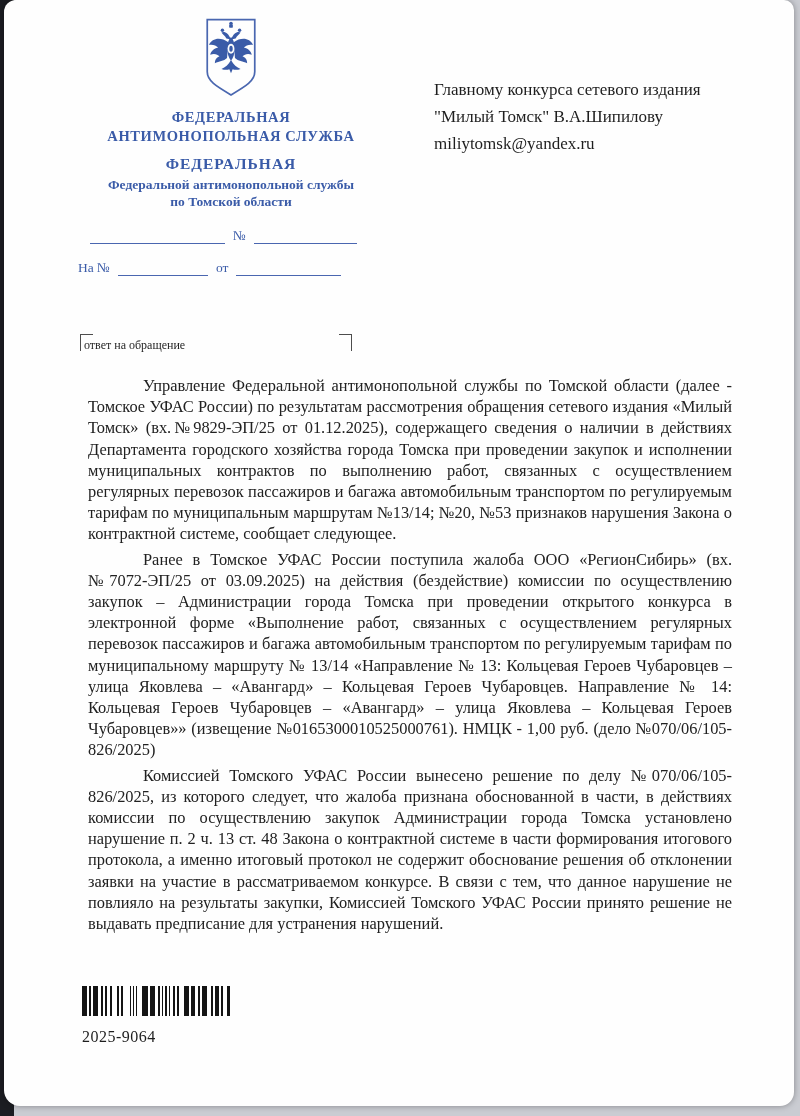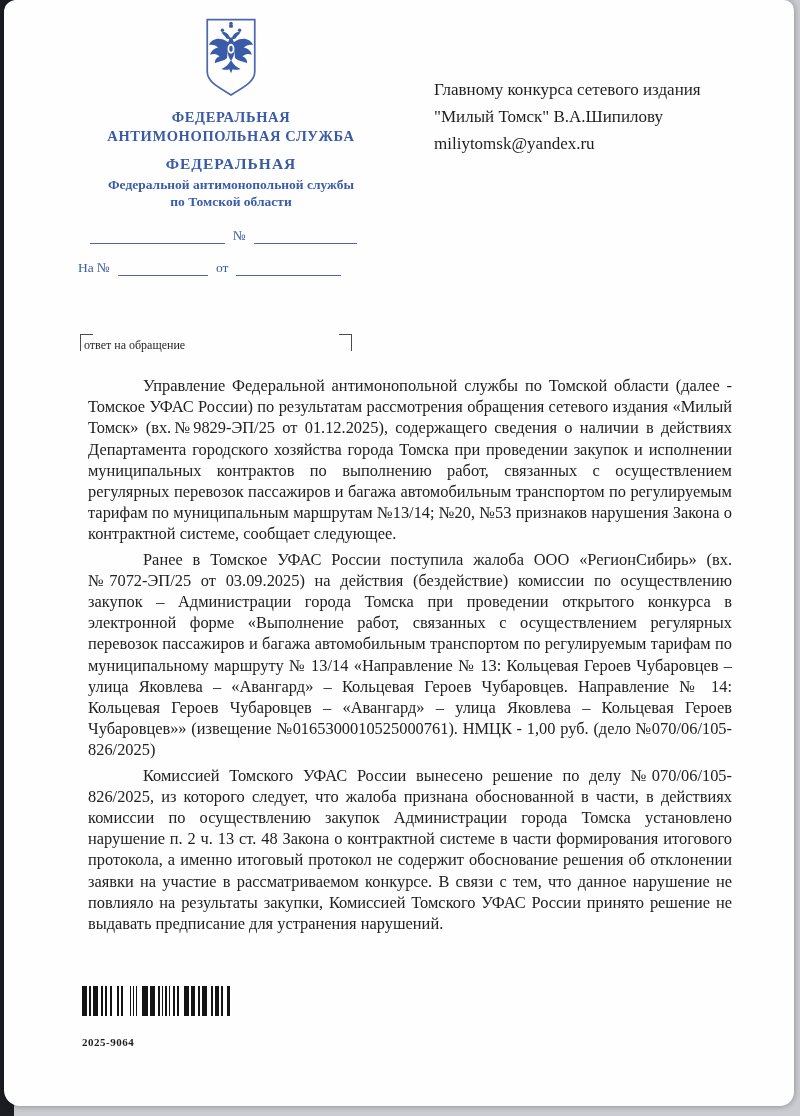--- a/index.html
+++ b/index.html
@@ -67,21 +67,21 @@
   .body-text{
     position:absolute;left:80px;top:371px;width:652px;
     font-size:16.4px;line-height:21.2px;color:#212121;
     text-align:justify;
   }
   .body-text p{margin:4px;text-indent:55px;}
   
   .barcode-block{position:absolute;left:78px;top:986px;}
   .barcode{display:flex;align-items:stretch;height:30px;}
   .barcode .bar{background:#141414;height:100%;flex:none;}
-  .barcode-number{font-size:11px;color:#1e1e1e;margin-top:20px;letter-spacing:.5px;font-weight:bold;}
+  .barcode-number{font-size:16px;color:#1e1e1e;margin-top:12px;letter-spacing:.5px;}
 </style>
 </head>
 <body>
 
 <div class="photo-edge"></div>
 
 <div class="page">
 
   <div class="letterhead">
     <div class="emblem">

